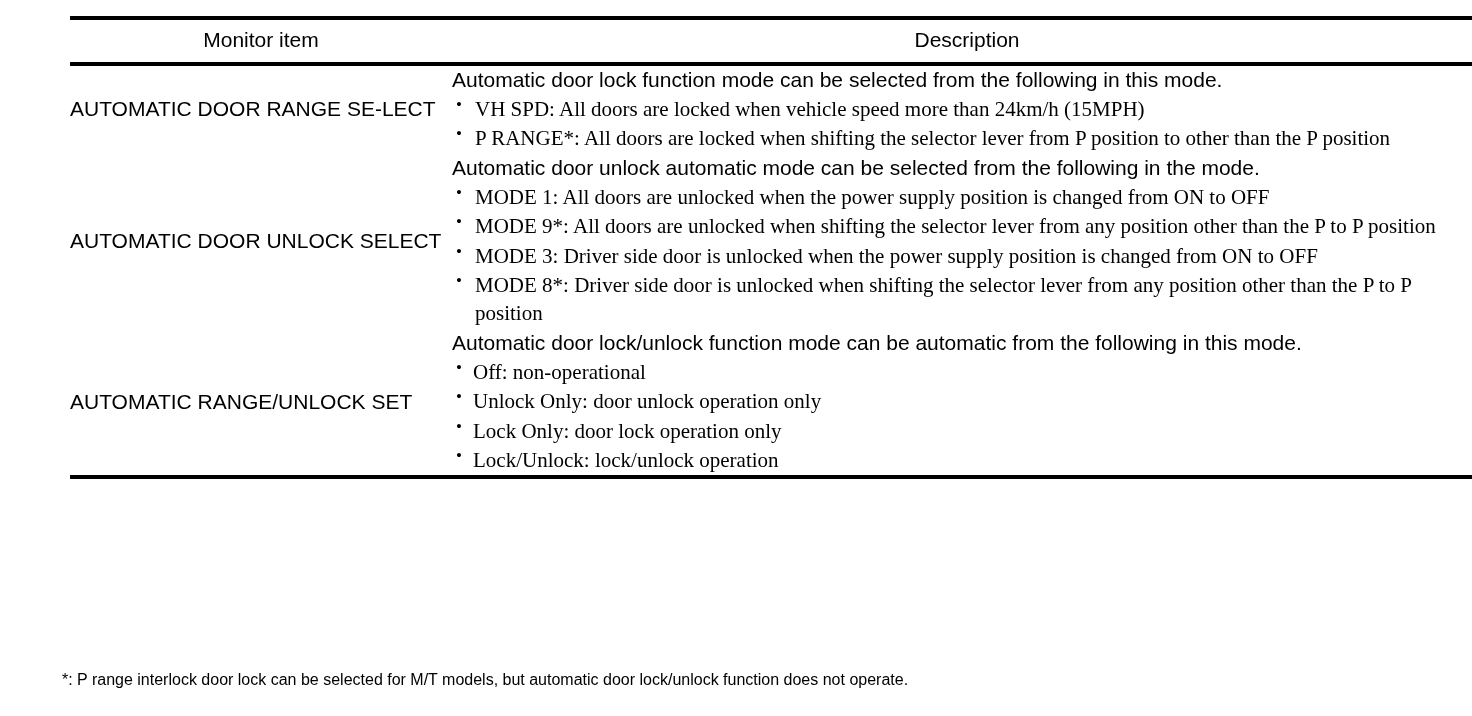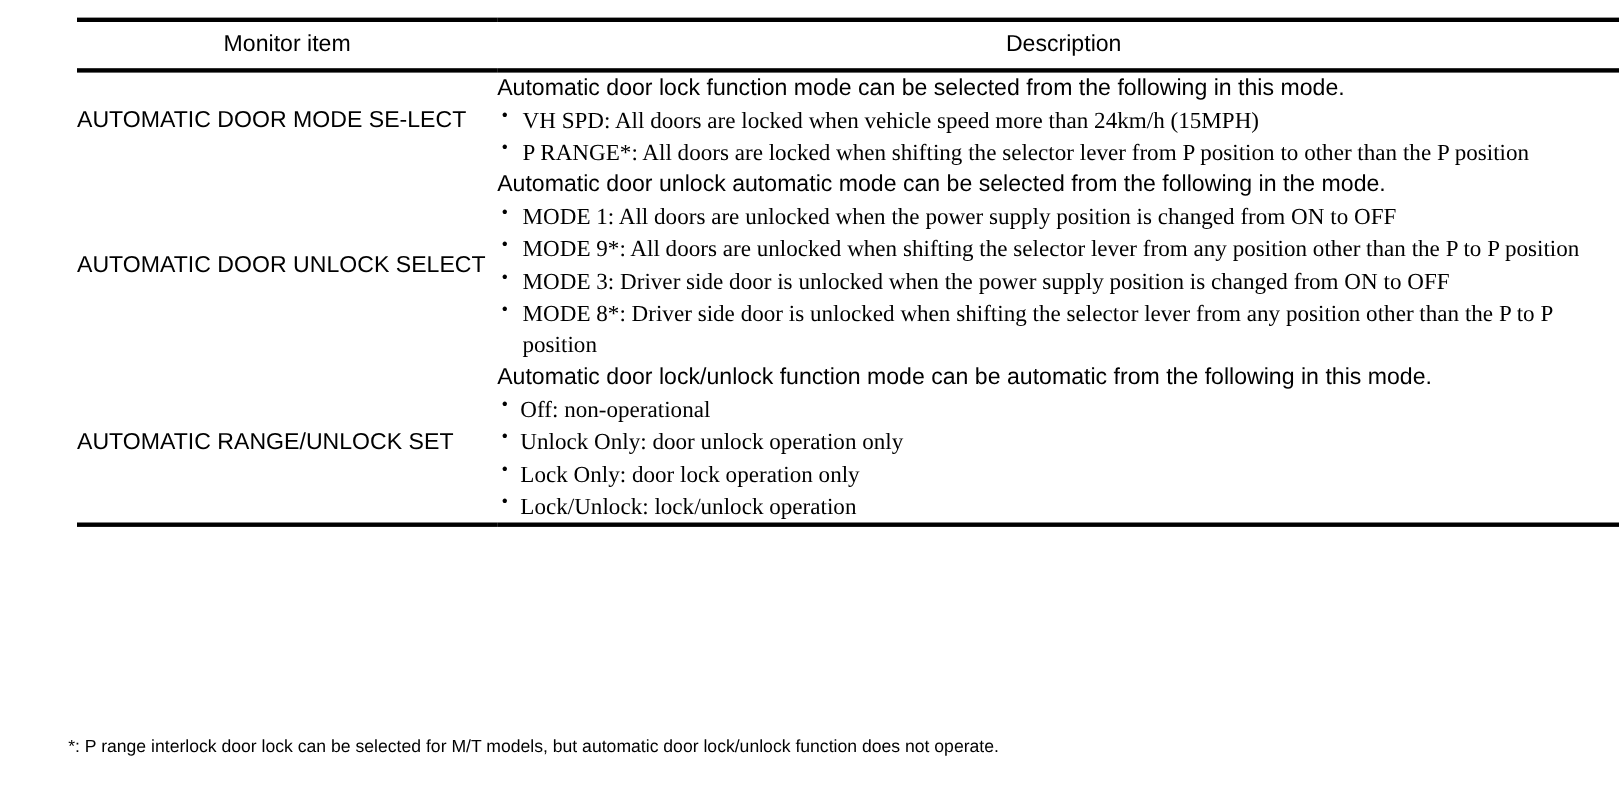--- a/index.html
+++ b/index.html
@@ -135,21 +135,21 @@
       <tr class="head-row">
         <th class="col-item">Monitor item</th>
         <th>Description</th>
       </tr>
     </thead>
     <tbody>
 
 
       <tr class="row-lockselect">
         <td class="col-item item-cell v-center">
-          <span class="item-label">AUTOMATIC DOOR MODE SE-LECT</span>
+          <span class="item-label">AUTOMATIC DOOR RANGE SE-LECT</span>
         </td>
         <td class="desc-cell">
           <span class="desc-lead">Automatic door lock function mode can be selected from the following in this mode.</span>
           <ul class="desc-list">
             <li>VH SPD: All doors are locked when vehicle speed more than 24km/h (15MPH)</li>
             <li>P RANGE*: All doors are locked when shifting the selector lever from P position to other than the P position</li>
           </ul>
         </td>
       </tr>
 

